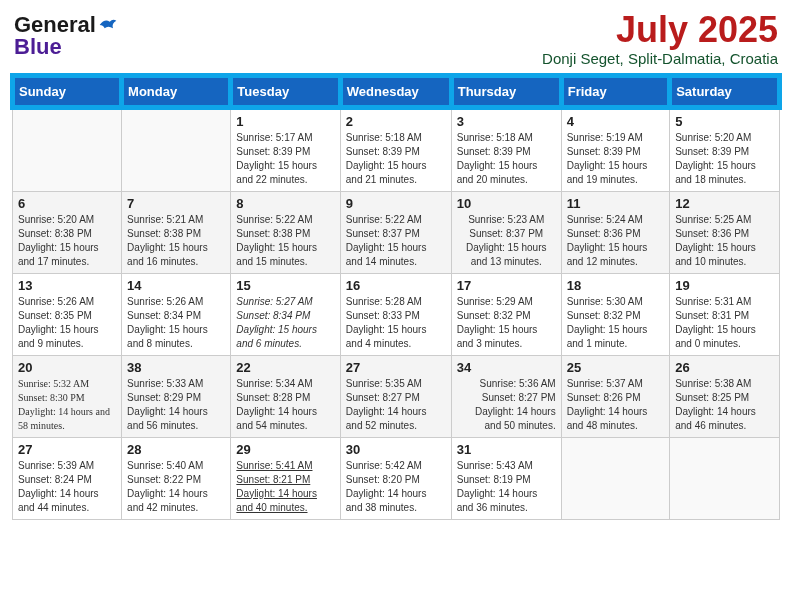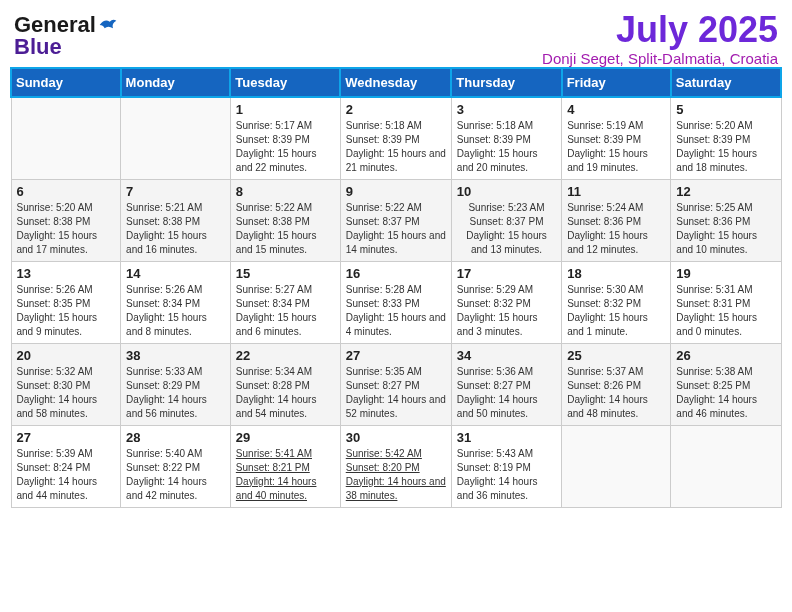--- a/index.html
+++ b/index.html
@@ -7,21 +7,21 @@
       font-family: Arial, sans-serif;
       background: #fff;
       width: 792px;
       min-height: 612px;
       padding: 10px;
     }
     .header {
       display: flex;
       justify-content: space-between;
       align-items: flex-start;
-      margin-bottom: 0;
+      margin-bottom: 6px;
       padding: 0 4px;
     }
     .logo {
       display: flex;
       flex-direction: column;
       align-items: flex-start;
       margin-top: 4px;
     }
     .logo-general {
       font-size: 22px;
@@ -44,41 +44,41 @@
     .logo-row {
       display: flex;
       align-items: center;
     }
     .title-block {
       text-align: right;
     }
     .title-month {
       font-size: 36px;
       font-weight: bold;
-      color: #6d28d9;
+      color: #b91c1c;
       line-height: 1.1;
     }
     .title-location {
       font-size: 15px;
-      color: #a21caf;
+      color: #14532d;
       font-weight: normal;
     }
     .calendar {
       width: 100%;
       border-collapse: collapse;
       border: 1px solid #ccc;
     }
     .calendar th {
       background-color: #1565c0;
       color: #fff;
       font-size: 13px;
       font-weight: bold;
       padding: 6px 4px;
       text-align: left;
-      border: 2px solid #0ea5e9;
+      border: 5px solid #0ea5e9;
     }
     .calendar td {
       vertical-align: top;
       border: 1px solid #ccc;
       padding: 4px 5px;
       width: 113px;
       height: 80px;
       font-size: 10.5px;
       color: #222;
       background: #fff;
@@ -219,21 +219,21 @@
 Daylight: 15 hours and 9 minutes.</div>
         </td>
         <td>
           <span class="day-number">14</span>
           <div class="cell-text" style="white-space: pre-line;">Sunrise: 5:26 AM
 Sunset: 8:34 PM
 Daylight: 15 hours and 8 minutes.</div>
         </td>
         <td>
           <span class="day-number">15</span>
-          <div class="cell-text" style="white-space: pre-line;">Sunrise: 5:27 AM
+          <div class="cell-text" style="white-space: pre-line; font-style: italic;">Sunrise: 5:27 AM
 Sunset: 8:34 PM
 Daylight: 15 hours and 6 minutes.</div>
         </td>
         <td>
           <span class="day-number">16</span>
           <div class="cell-text" style="white-space: pre-line;">Sunrise: 5:28 AM
 Sunset: 8:33 PM
 Daylight: 15 hours and 4 minutes.</div>
         </td>
         <td>
@@ -251,21 +251,21 @@
         <td>
           <span class="day-number">19</span>
           <div class="cell-text" style="white-space: pre-line;">Sunrise: 5:31 AM
 Sunset: 8:31 PM
 Daylight: 15 hours and 0 minutes.</div>
         </td>
       </tr>
       <tr class="row-alt">
         <td>
           <span class="day-number">20</span>
-          <div class="cell-text" style="white-space: pre-line;">Sunrise: 5:32 AM
+          <div class="cell-text" style="white-space: pre-line; font-family: Liberation Serif, serif;">Sunrise: 5:32 AM
 Sunset: 8:30 PM
 Daylight: 14 hours and 58 minutes.</div>
         </td>
         <td>
           <span class="day-number">38</span>
           <div class="cell-text" style="white-space: pre-line;">Sunrise: 5:33 AM
 Sunset: 8:29 PM
 Daylight: 14 hours and 56 minutes.</div>
         </td>
         <td>
@@ -275,21 +275,21 @@
 Daylight: 14 hours and 54 minutes.</div>
         </td>
         <td>
           <span class="day-number">27</span>
           <div class="cell-text" style="white-space: pre-line;">Sunrise: 5:35 AM
 Sunset: 8:27 PM
 Daylight: 14 hours and 52 minutes.</div>
         </td>
         <td>
           <span class="day-number">34</span>
-          <div class="cell-text" style="white-space: pre-line;">Sunrise: 5:36 AM
+          <div class="cell-text" style="white-space: pre-line; text-align: right;">Sunrise: 5:36 AM
 Sunset: 8:27 PM
 Daylight: 14 hours and 50 minutes.</div>
         </td>
         <td>
           <span class="day-number">25</span>
           <div class="cell-text" style="white-space: pre-line;">Sunrise: 5:37 AM
 Sunset: 8:26 PM
 Daylight: 14 hours and 48 minutes.</div>
         </td>
         <td>
@@ -313,21 +313,21 @@
 Daylight: 14 hours and 42 minutes.</div>
         </td>
         <td>
           <span class="day-number">29</span>
           <div class="cell-text" style="white-space: pre-line; text-decoration: underline;">Sunrise: 5:41 AM
 Sunset: 8:21 PM
 Daylight: 14 hours and 40 minutes.</div>
         </td>
         <td>
           <span class="day-number">30</span>
-          <div class="cell-text" style="white-space: pre-line; text-decoration: underline;">Sunrise: 5:42 AM
+          <div class="cell-text" style="white-space: pre-line;">Sunrise: 5:42 AM
 Sunset: 8:20 PM
 Daylight: 14 hours and 38 minutes.</div>
         </td>
         <td>
           <span class="day-number">31</span>
           <div class="cell-text" style="white-space: pre-line;">Sunrise: 5:43 AM
 Sunset: 8:19 PM
 Daylight: 14 hours and 36 minutes.</div>
         </td>
         <td class="empty"></td>

